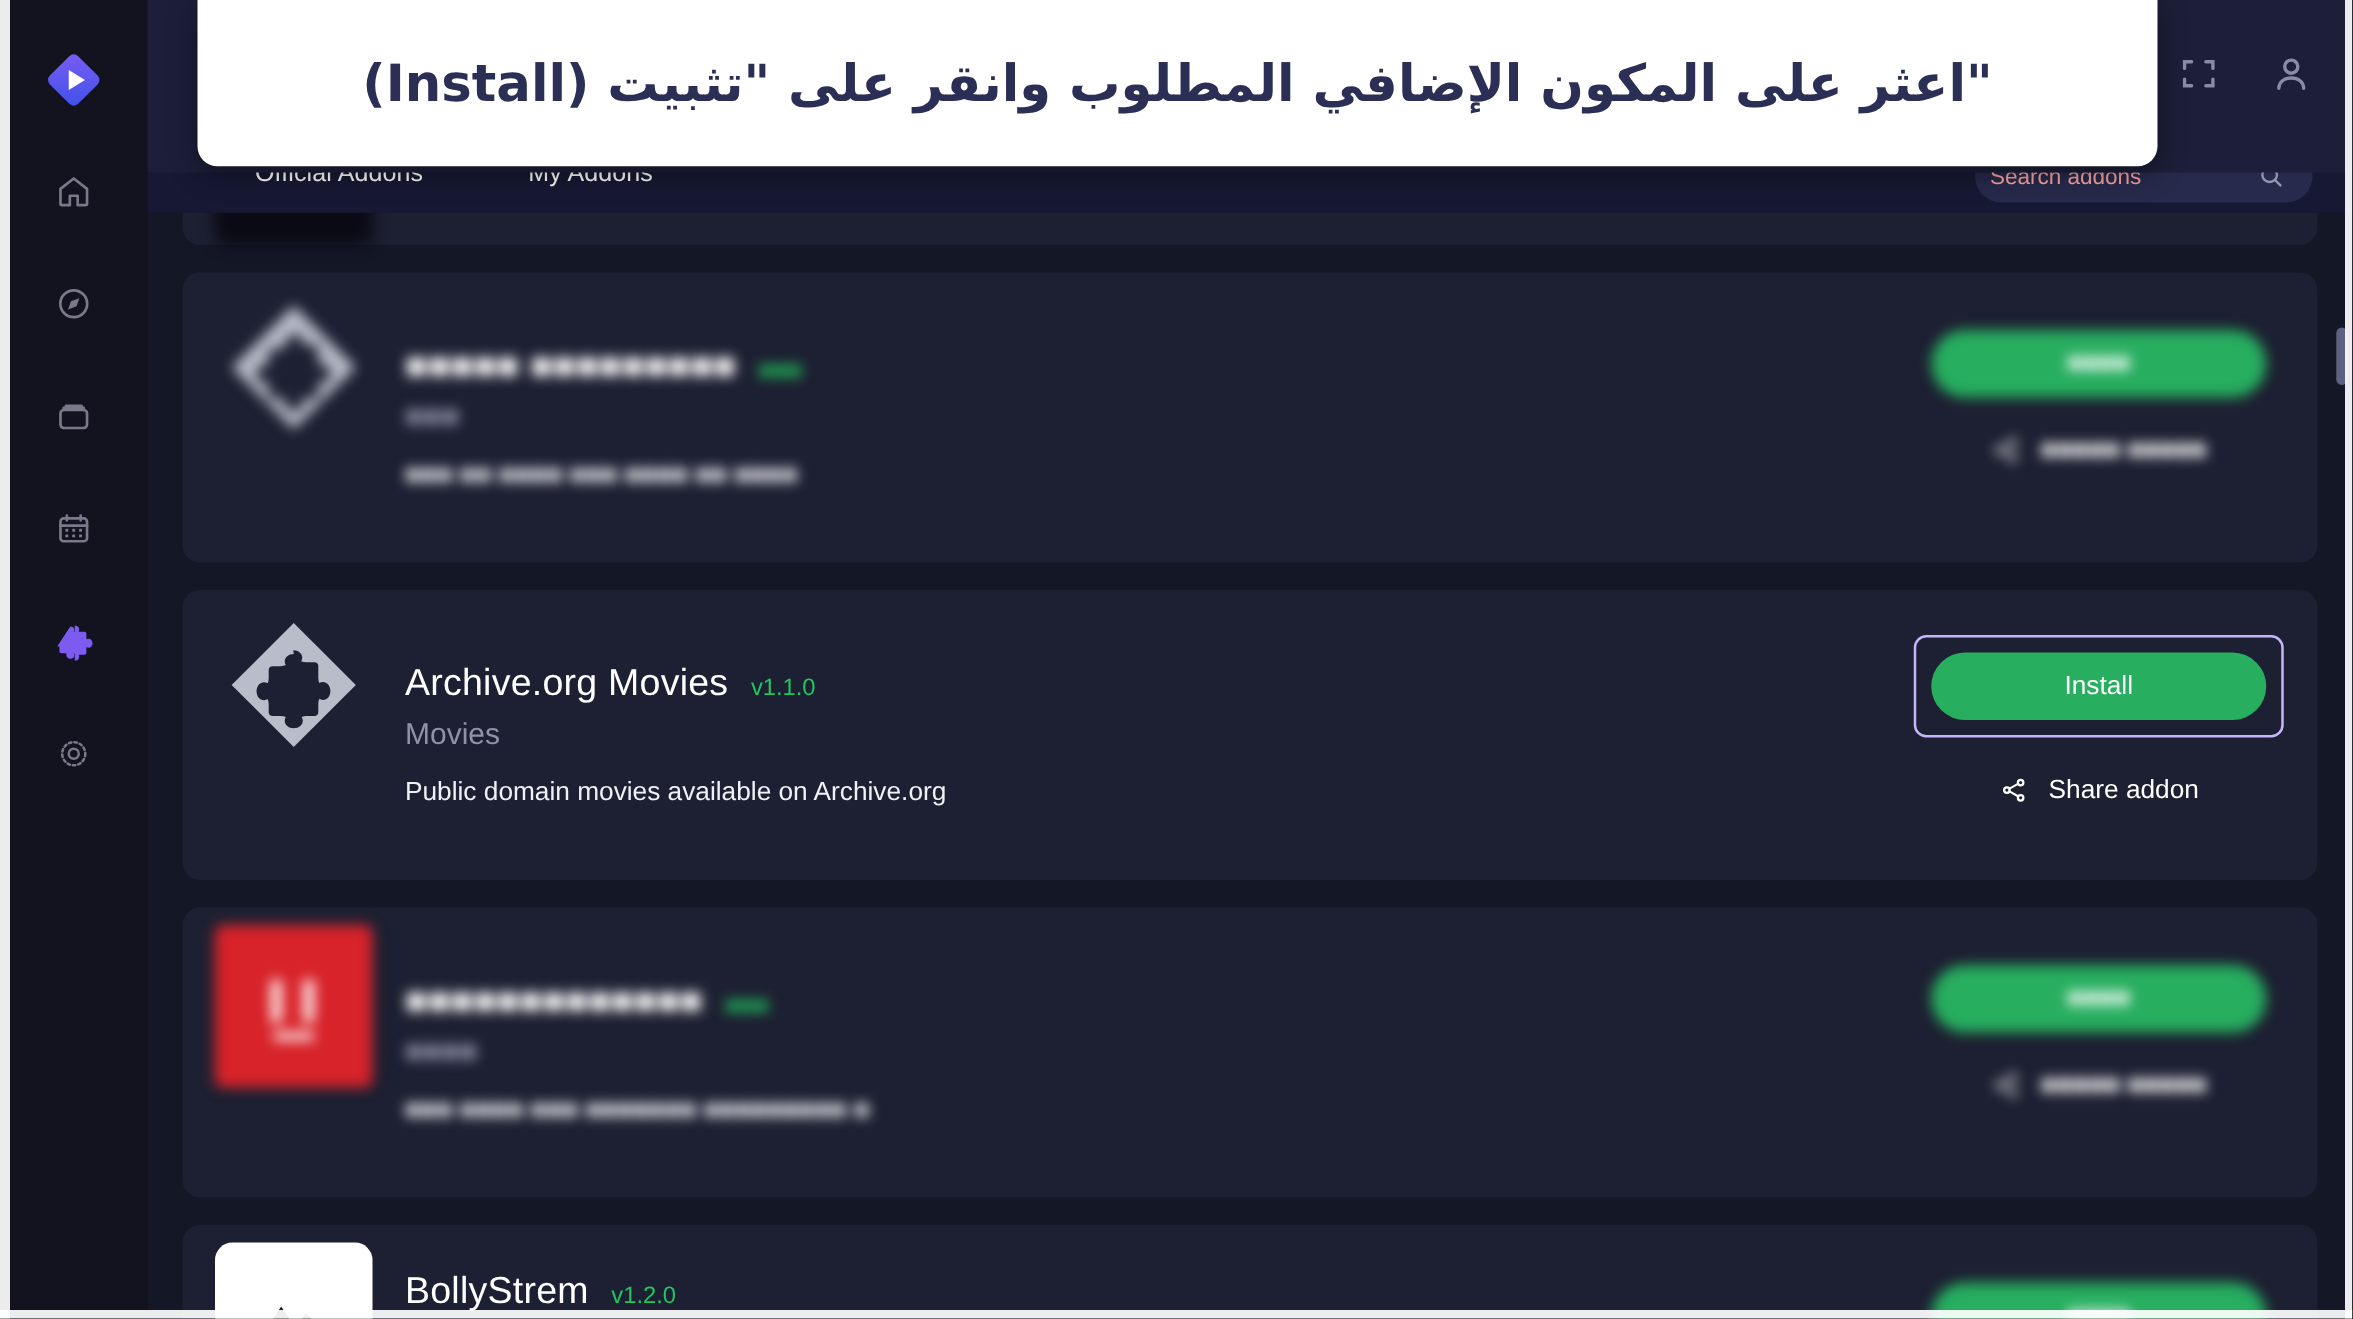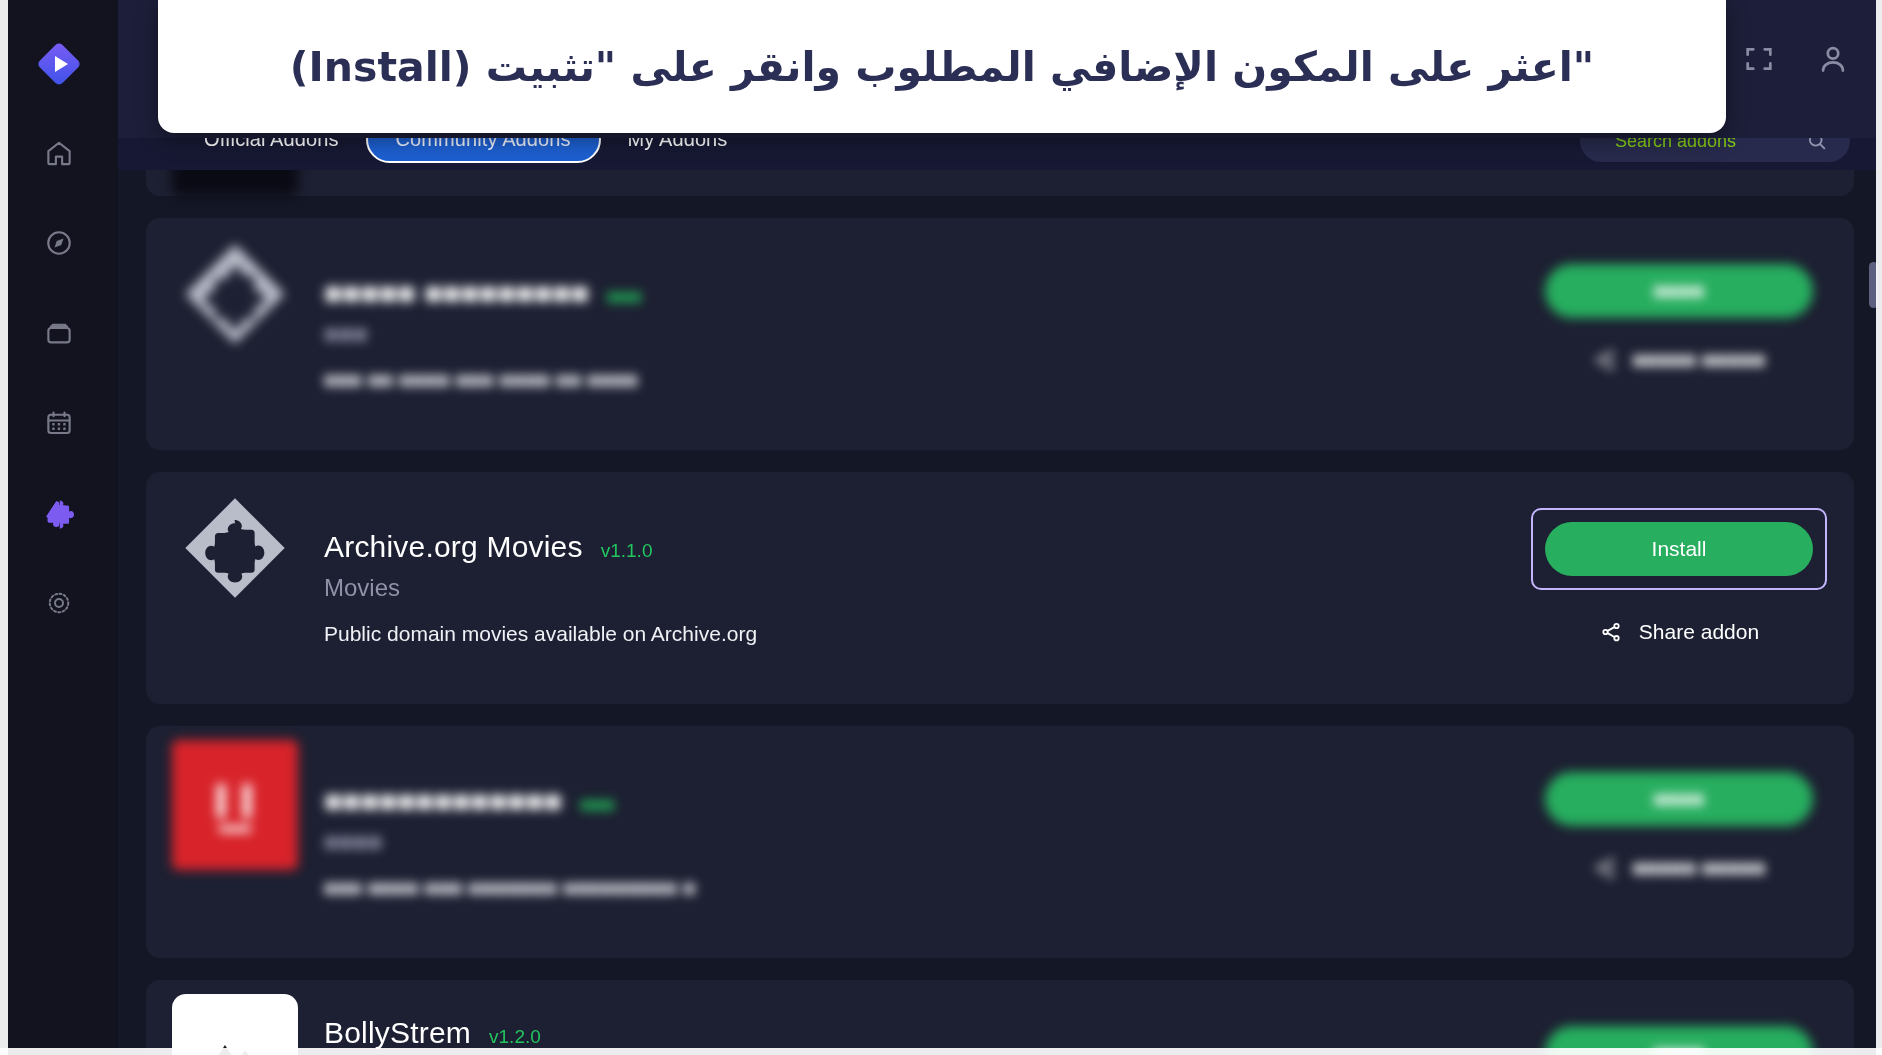--- a/index.html
+++ b/index.html
@@ -54,21 +54,21 @@
 
   
   #tabsbar {
     position:absolute; left:118px; top:108px;
     width:1764px; height:62px;
     background:#171934;
     z-index:11;
     display:flex; align-items:center;
   }
   #tabs {
-    display:flex; align-items:center; gap:1px;
+    display:flex; align-items:center; gap:32px;
     margin-left:60px;
   }
   .tab {
     font-size:20px; color:#ffffff;
     padding:12px 26px;
     border-radius:40px;
     cursor:pointer;
     white-space:nowrap;
     letter-spacing:.1px;
   }
@@ -80,22 +80,22 @@
   }
   #search-box {
     position:absolute; right:32px; top:12px;
     width:270px; height:42px;
     background:#272a4c;
     border-radius:24px;
     display:flex; align-items:center;
     cursor:text;
   }
   #search-ph {
-    flex:1; margin-left:35px;
-    font-size:18px; color:#84cc16;
+    flex:1; margin-left:12px;
+    font-size:18px; color:#fca5a5;
     white-space:nowrap;
   }
   #search-icon { margin-right:22px; width:22px; height:22px; opacity:.78; }
 
   
   #list {
     position:absolute; left:118px; top:170px;
     width:1764px; height:885px;
     overflow:hidden;
     z-index:5;
@@ -277,21 +277,20 @@
         <circle cx="12" cy="8" r="3.7"></circle>
         <path d="M5 20.2c0-3.6 3.1-5.8 7-5.8s7 2.2 7 5.8"></path>
       </svg>
     </div>
   </div>
 
   <div id="tabsbar">
 
     <div id="tabs">
       <div class="tab">Official Addons</div>
-      <div class="tab active">Community Addons</div>
       <div class="tab">My Addons</div>
     </div>
 
     <div id="search-box">
       <div id="search-ph">Search addons</div>
       <svg id="search-icon" viewBox="0 0 24 24" fill="none" stroke="#b4b6cd" stroke-width="2" stroke-linecap="round">
         <circle cx="10.6" cy="10.6" r="6.4"></circle>
         <path d="M15.4 15.4 20 20"></path>
       </svg>
     </div>

